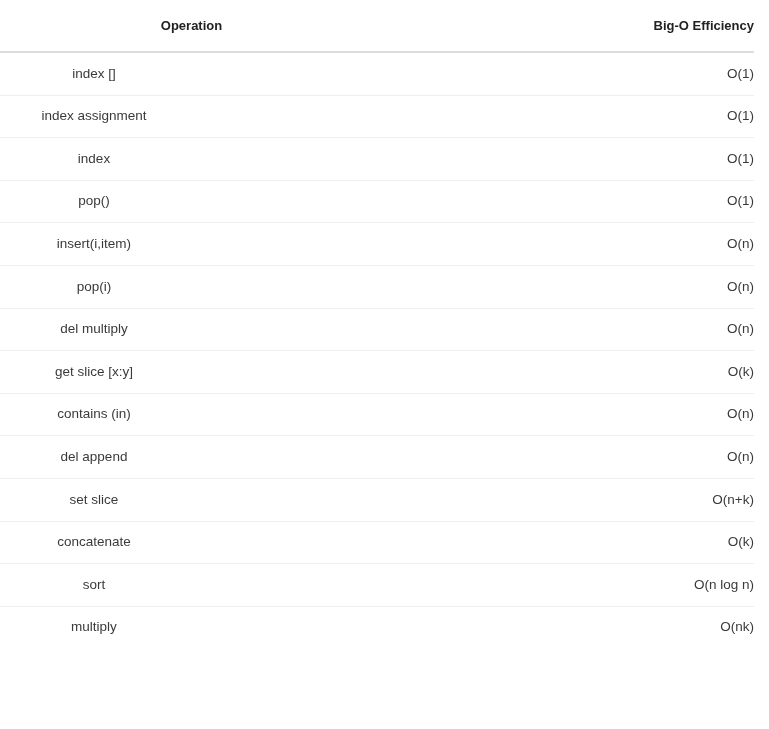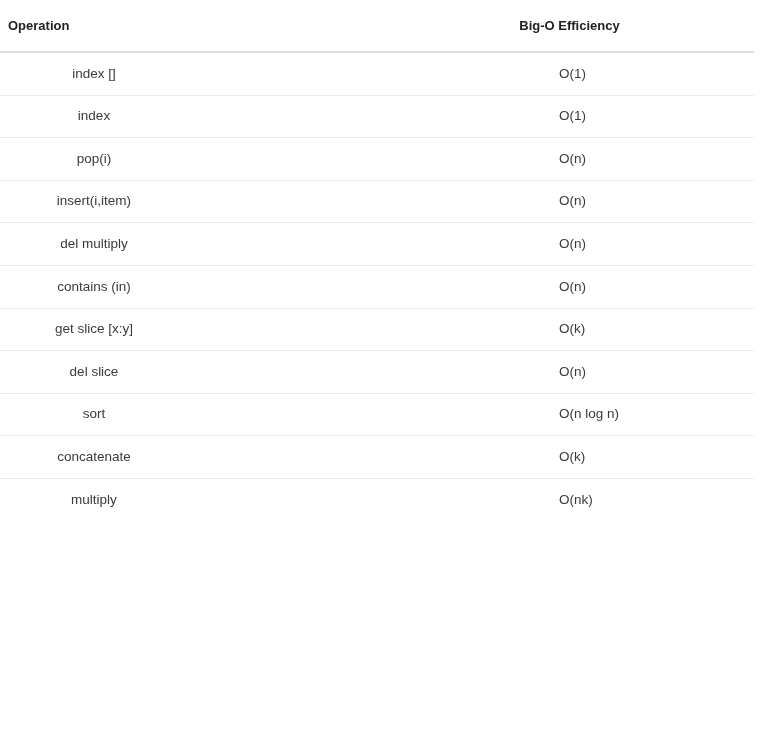--- a/index.html
+++ b/index.html
@@ -35,25 +35,25 @@
     font-weight: bold;
     color: #222222;
     padding: 0;
     border: 0;
     border-bottom: 2px solid #dddddd;
     height: 51px;
     vertical-align: middle;
     line-height: 1.2;
   }
   th.th-operation {
-    text-align: left;
+    text-align: center;
     padding-left: 8px;
   }
   th.th-efficiency {
-    text-align: center;
+    text-align: right;
     padding-left: 10px;
   }
 
   tbody td {
     font-size: 13.5px;
     font-weight: normal;
     color: #3a3a3a;
     height: 41.6px;
     padding: 0;
     border: 0;
@@ -64,21 +64,21 @@
     white-space: nowrap;
   }
   tbody tr:last-child td {
     border-bottom: 0;
   }
   td.cell-operation {
     text-align: center;
     padding-right: 187px;
   }
   td.cell-efficiency {
-    text-align: left;
+    text-align: right;
     padding-left: 184px;
   }
 </style>
 </head>
 <body>
 
 <div class="page">
   <table class="bigo-table">
     <colgroup>
       <col class="col-op">
@@ -89,54 +89,66 @@
         <th class="th-operation">Operation</th>
         <th class="th-efficiency">Big-O Efficiency</th>
       </tr>
     </thead>
     <tbody>
         <tr>
           <td class="cell-operation">index []</td>
           <td class="cell-efficiency">O(1)</td>
         </tr>
         <tr>
+          <td class="cell-operation">index assignment</td>
+          <td class="cell-efficiency">O(1)</td>
+        </tr>
+        <tr>
           <td class="cell-operation">index</td>
           <td class="cell-efficiency">O(1)</td>
         </tr>
         <tr>
-          <td class="cell-operation">pop(i)</td>
+          <td class="cell-operation">pop()</td>
+          <td class="cell-efficiency">O(1)</td>
+        </tr>
+        <tr>
+          <td class="cell-operation">insert(i,item)</td>
           <td class="cell-efficiency">O(n)</td>
         </tr>
         <tr>
-          <td class="cell-operation">insert(i,item)</td>
+          <td class="cell-operation">pop(i)</td>
           <td class="cell-efficiency">O(n)</td>
         </tr>
         <tr>
           <td class="cell-operation">del multiply</td>
           <td class="cell-efficiency">O(n)</td>
         </tr>
         <tr>
+          <td class="cell-operation">get slice [x:y]</td>
+          <td class="cell-efficiency">O(k)</td>
+        </tr>
+        <tr>
           <td class="cell-operation">contains (in)</td>
           <td class="cell-efficiency">O(n)</td>
         </tr>
         <tr>
-          <td class="cell-operation">get slice [x:y]</td>
-          <td class="cell-efficiency">O(k)</td>
+          <td class="cell-operation">del append</td>
+          <td class="cell-efficiency">O(n)</td>
         </tr>
         <tr>
-          <td class="cell-operation">del slice</td>
-          <td class="cell-efficiency">O(n)</td>
+          <td class="cell-operation">set slice</td>
+          <td class="cell-efficiency">O(n+k)</td>
+        </tr>
+        <tr>
+          <td class="cell-operation">concatenate</td>
+          <td class="cell-efficiency">O(k)</td>
         </tr>
         <tr>
           <td class="cell-operation">sort</td>
           <td class="cell-efficiency">O(n log n)</td>
-        </tr>
-        <tr>
-          <td class="cell-operation">concatenate</td>
-          <td class="cell-efficiency">O(k)</td>
         </tr>
         <tr>
           <td class="cell-operation">multiply</td>
           <td class="cell-efficiency">O(nk)</td>
         </tr>
       </tbody>
   </table>
 </div>
 
 </body></html>

